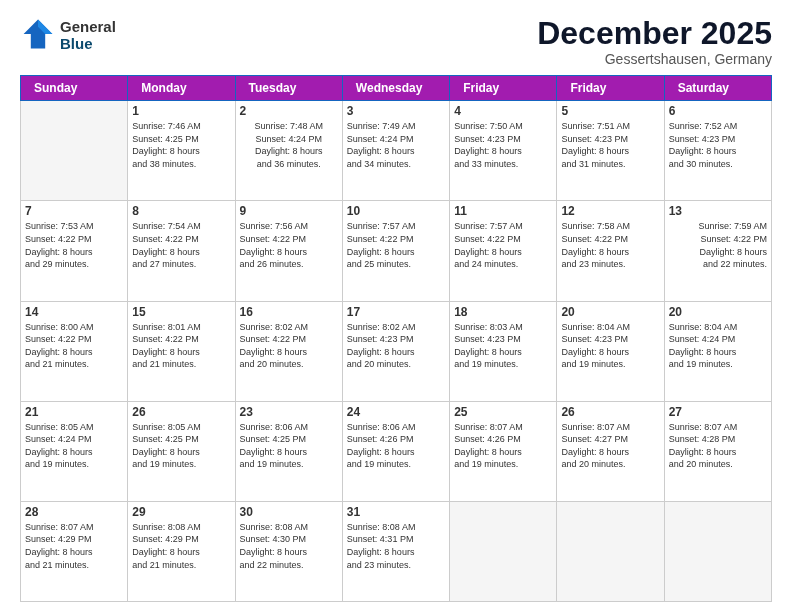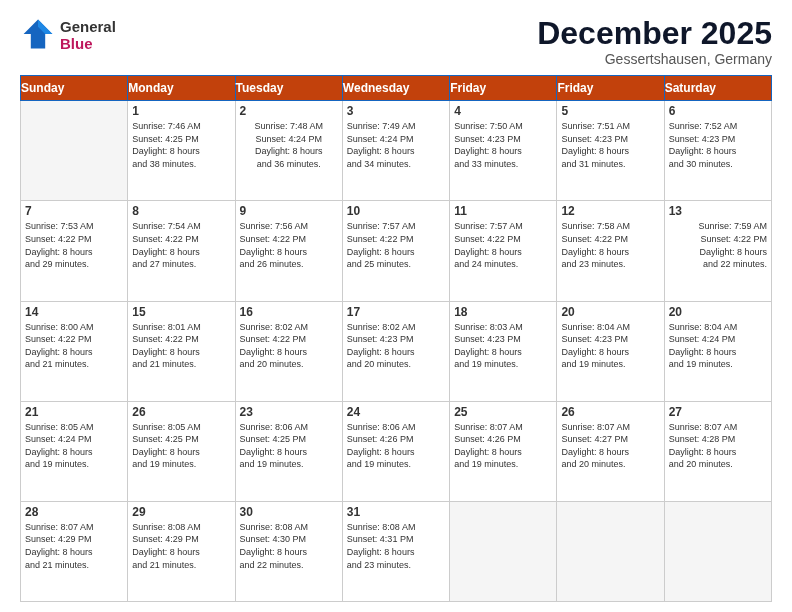--- a/index.html
+++ b/index.html
@@ -27,21 +27,21 @@
       display: flex;
       align-items: flex-end;
       gap: 4px;
     }
     .logo-text {
       font-size: 15px;
       font-weight: bold;
       color: #333;
       line-height: 1.1;
     }
-    .logo-text .blue { color: #be185d; }
+    .logo-text .blue { color: #0c4a6e; }
     .logo-icon {
       width: 36px;
       height: 36px;
     }
     .title-block {
       text-align: right;
     }
     .month-title {
       font-size: 32px;
       font-weight: bold;
@@ -53,25 +53,25 @@
       color: #555;
     }
     .calendar {
       flex: 1;
       border: 1px solid #ccc;
       border-collapse: collapse;
       width: 100%;
       table-layout: fixed;
     }
     .calendar th {
-      background: #c2410c;
+      background: #a21caf;
       color: #fff;
       font-size: 12px;
       font-weight: bold;
-      padding: 5px 0;
+      padding: 5px 13px;
       text-align: left;
       border: 1px solid #1565c0;
     }
     .calendar td {
       border: 1px solid #ccc;
       vertical-align: top;
       padding: 3px 4px;
       font-size: 9.5px;
       color: #333;
       background: #fff;

